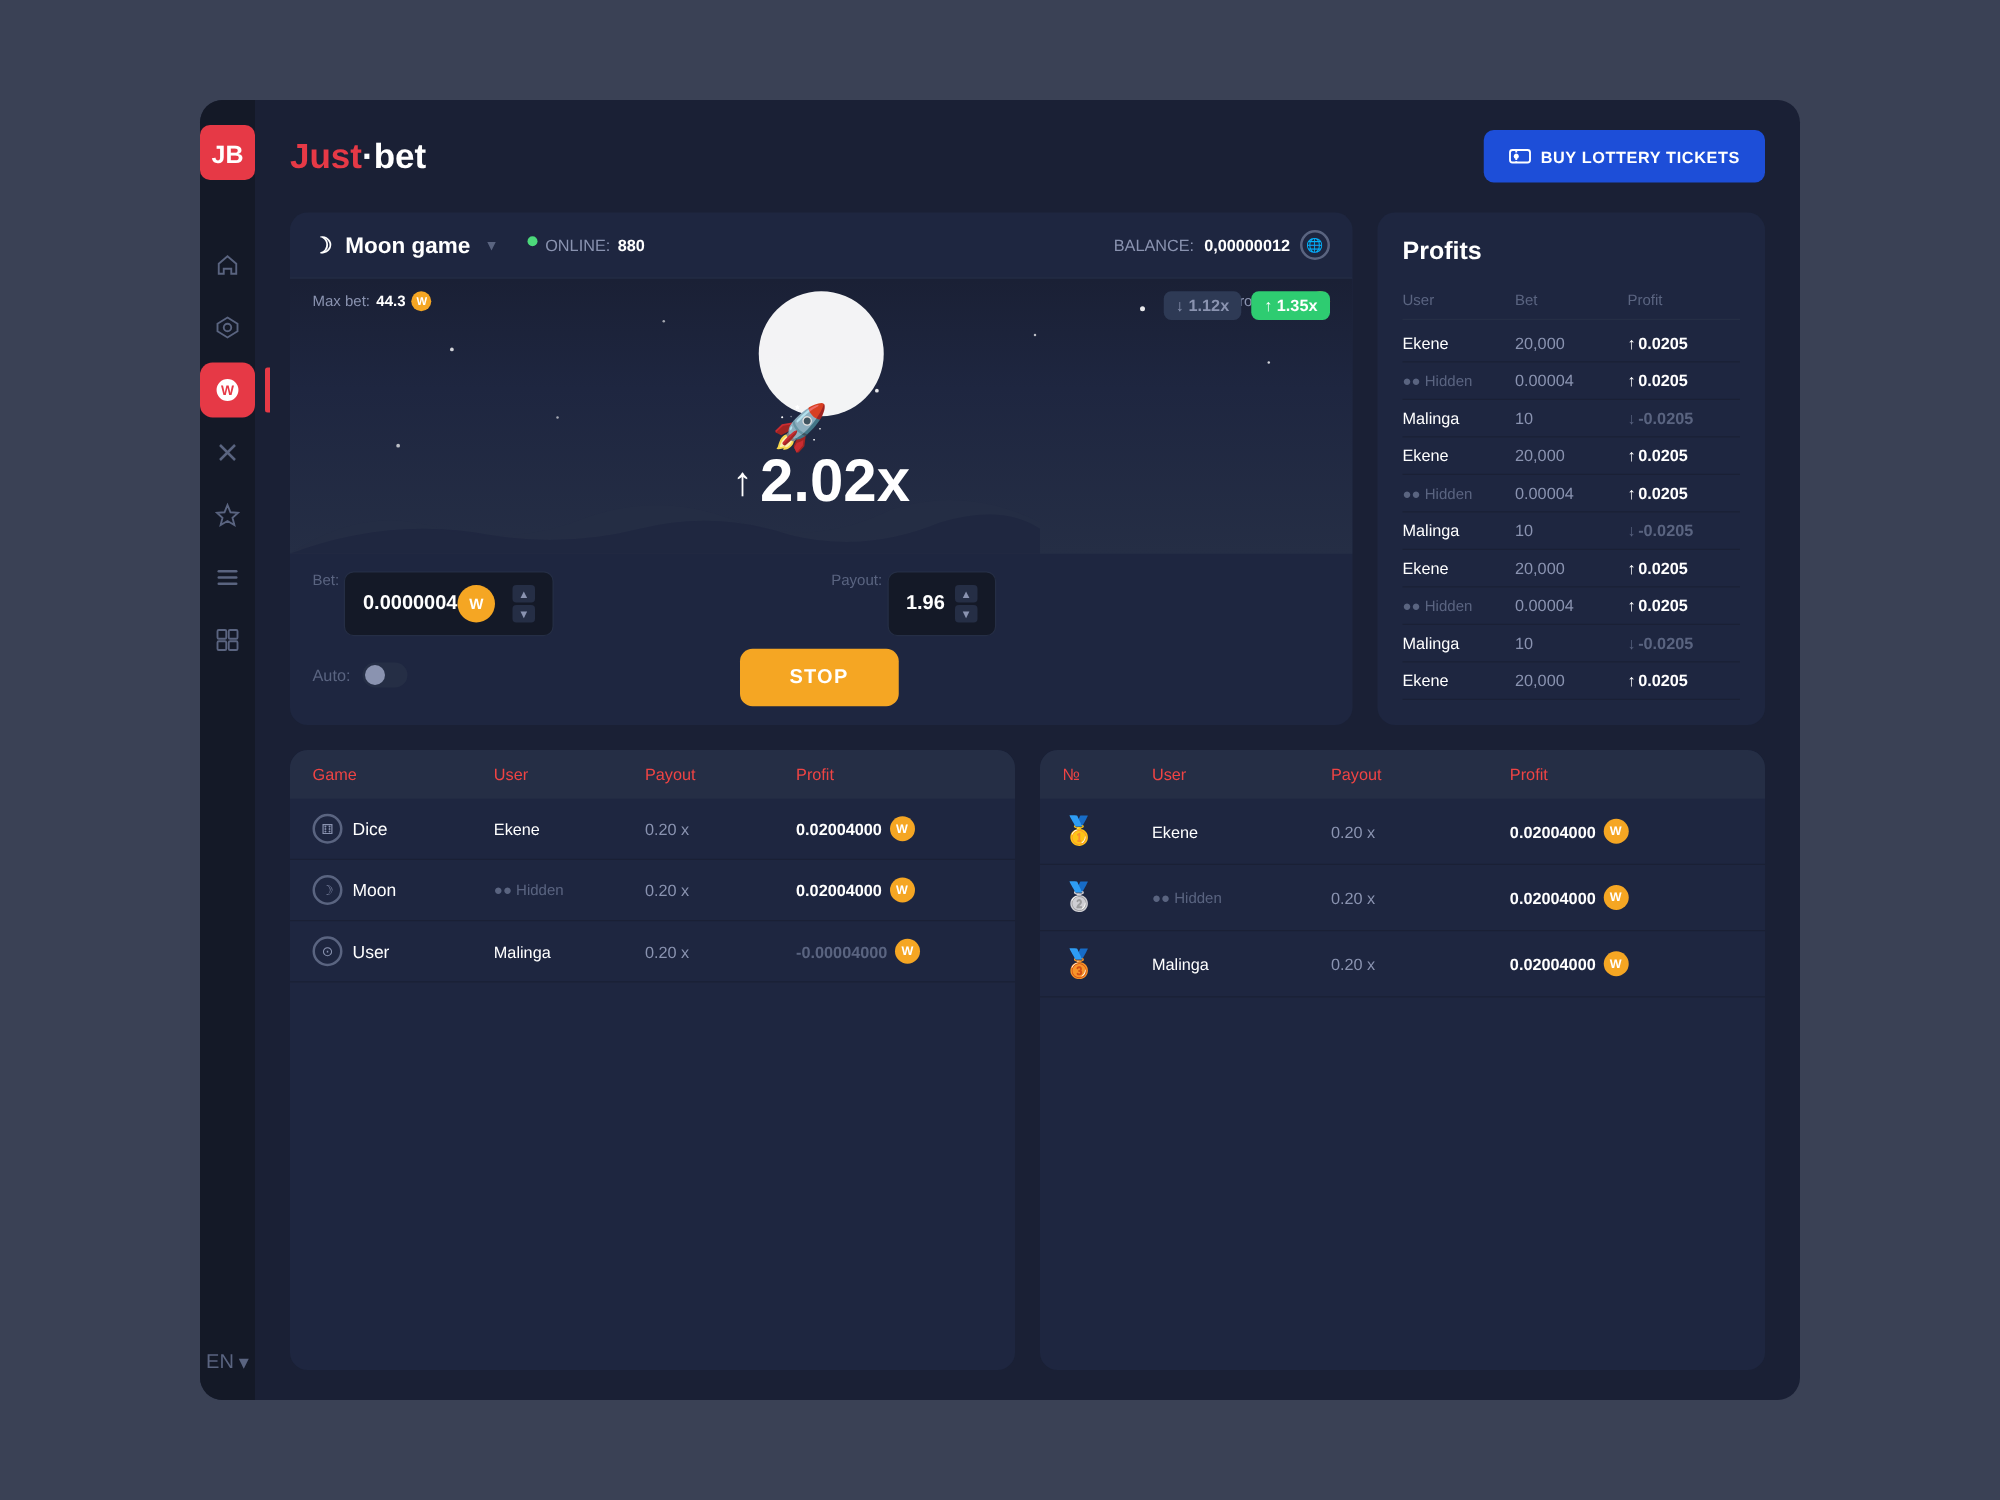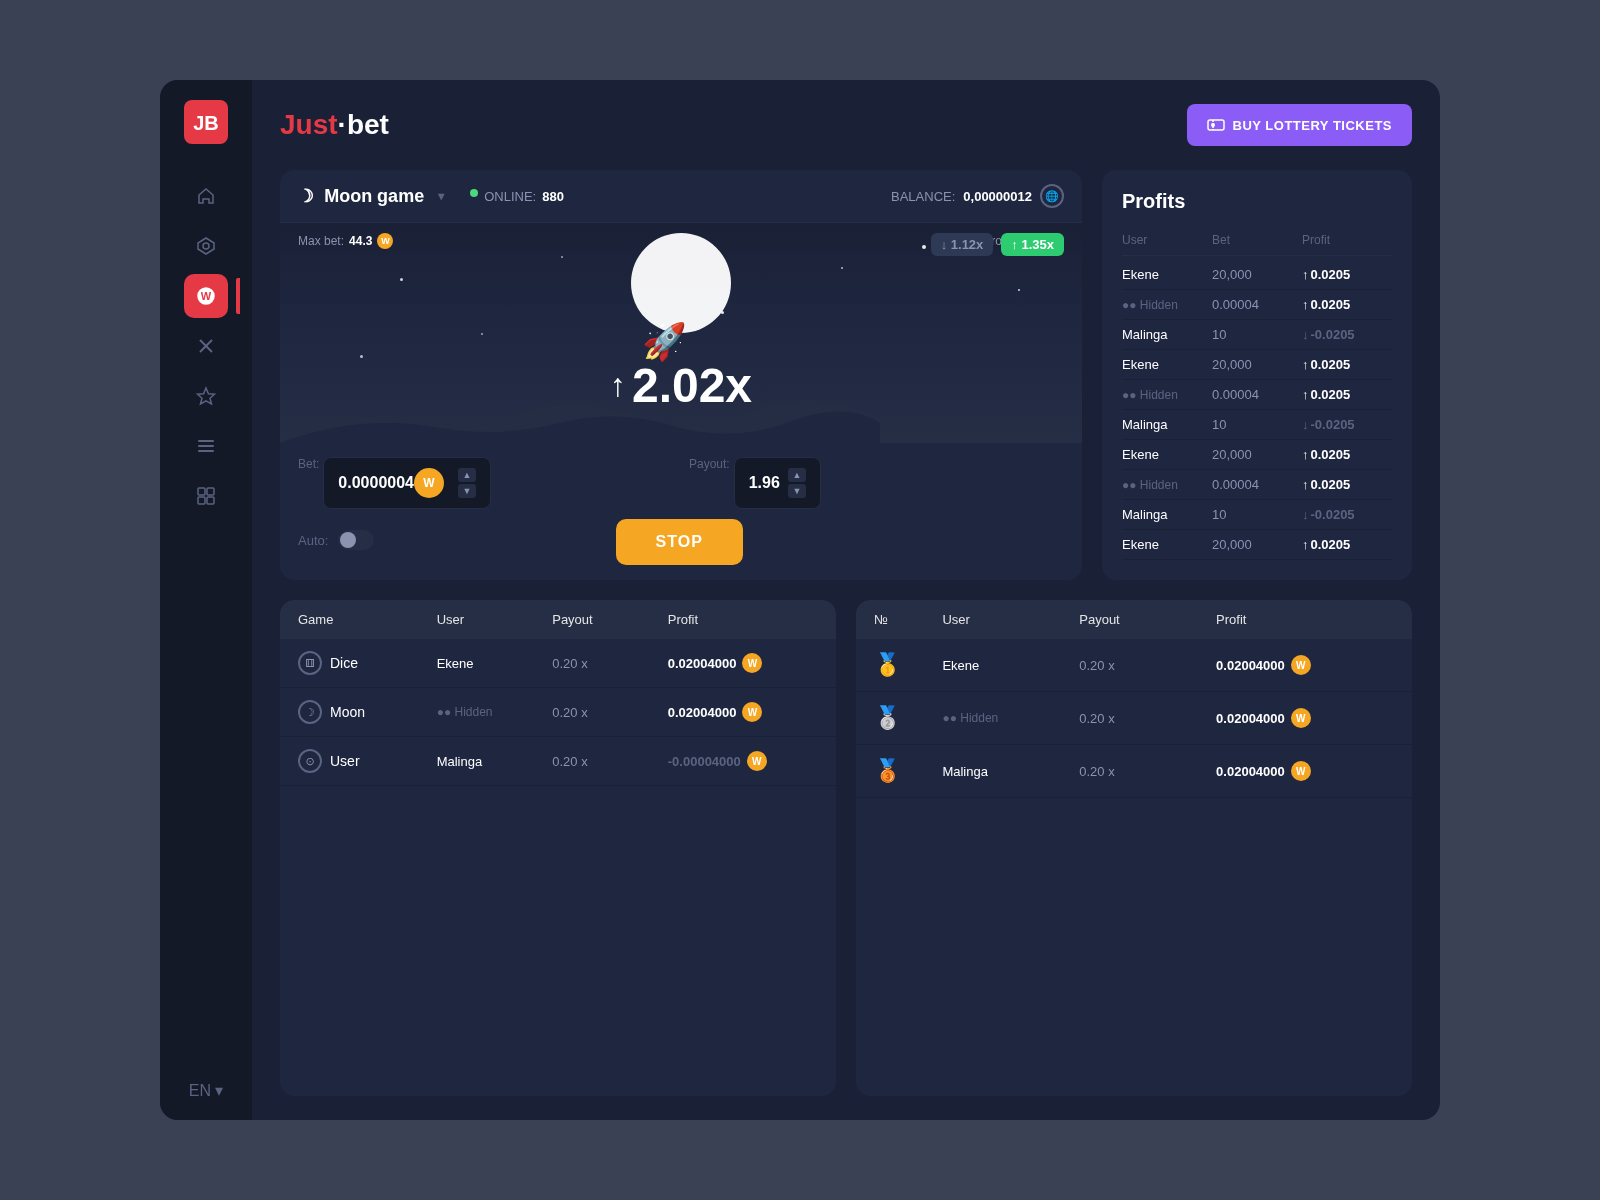--- a/index.html
+++ b/index.html
@@ -15,27 +15,27 @@
       width: 1280px;
       height: 1040px;
       background: #1a2035;
       border-radius: 18px;
       display: flex;
       overflow: hidden;
       position: relative;
     }
     
     .sidebar {
-      width: 92px;
+      width: 44px;
       background: #141927;
       display: flex;
       flex-direction: column;
       align-items: center;
       padding: 20px 0;
-      gap: 10px;
+      gap: 26px;
       position: relative;
     }
     .sidebar-logo {
       width: 44px;
       height: 44px;
       margin-bottom: 20px;
     }
     .sidebar-nav {
       display: flex;
       flex-direction: column;
@@ -93,21 +93,21 @@
       align-items: center;
       justify-content: space-between;
       margin-bottom: 24px;
     }
     .logo-text {
       font-size: 28px;
       font-weight: 700;
       color: #fff;
     }
     .buy-lottery-btn {
-      background: #8b5cf6;
+      background: #1d4ed8;
       color: #fff;
       border: none;
       border-radius: 8px;
       padding: 12px 20px;
       font-size: 13px;
       font-weight: 700;
       cursor: pointer;
       display: flex;
       align-items: center;
       gap: 8px;
@@ -495,21 +495,21 @@
       background: #252e45;
       border-radius: 14px 14px 0 0;
     }
     .table-header.four-col {
       grid-template-columns: 1.2fr 1fr 1fr 1.3fr;
     }
     .table-header.four-col-right {
       grid-template-columns: 0.5fr 1fr 1fr 1.3fr;
     }
     .table-header span {
-      color: #e5e5e5;
+      color: #ef4444;
       font-size: 13px;
       font-weight: 500;
     }
     .table-row-item {
       display: grid;
       padding: 12px 18px;
       border-bottom: 1px solid #1a2035;
       align-items: center;
     }
     .table-row-item.four-col {

